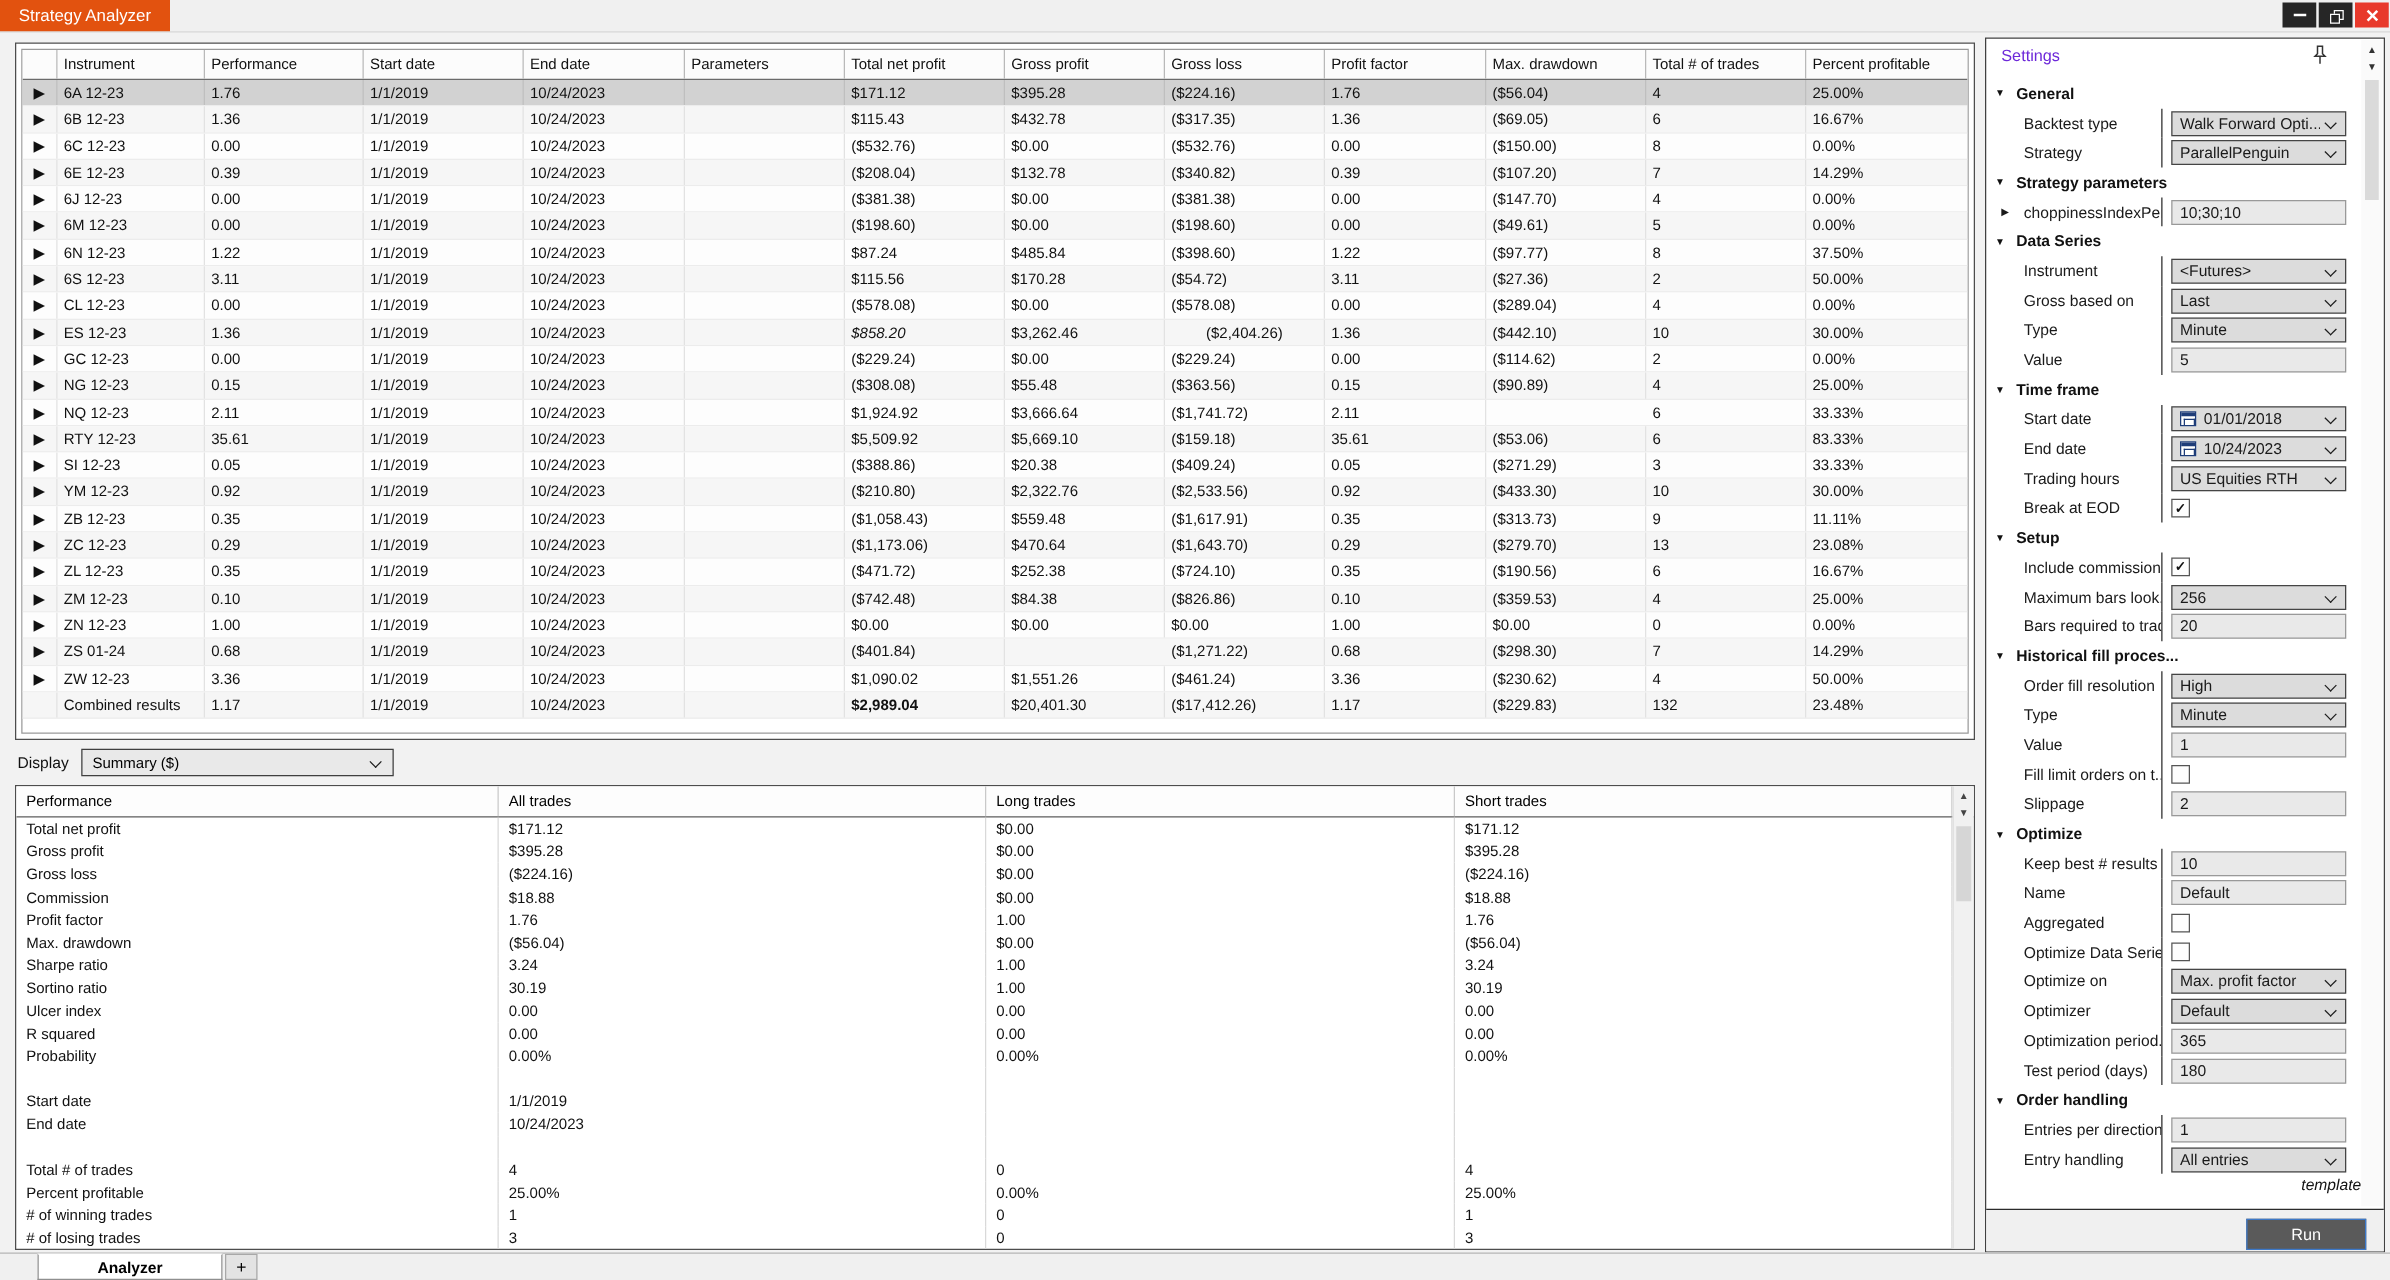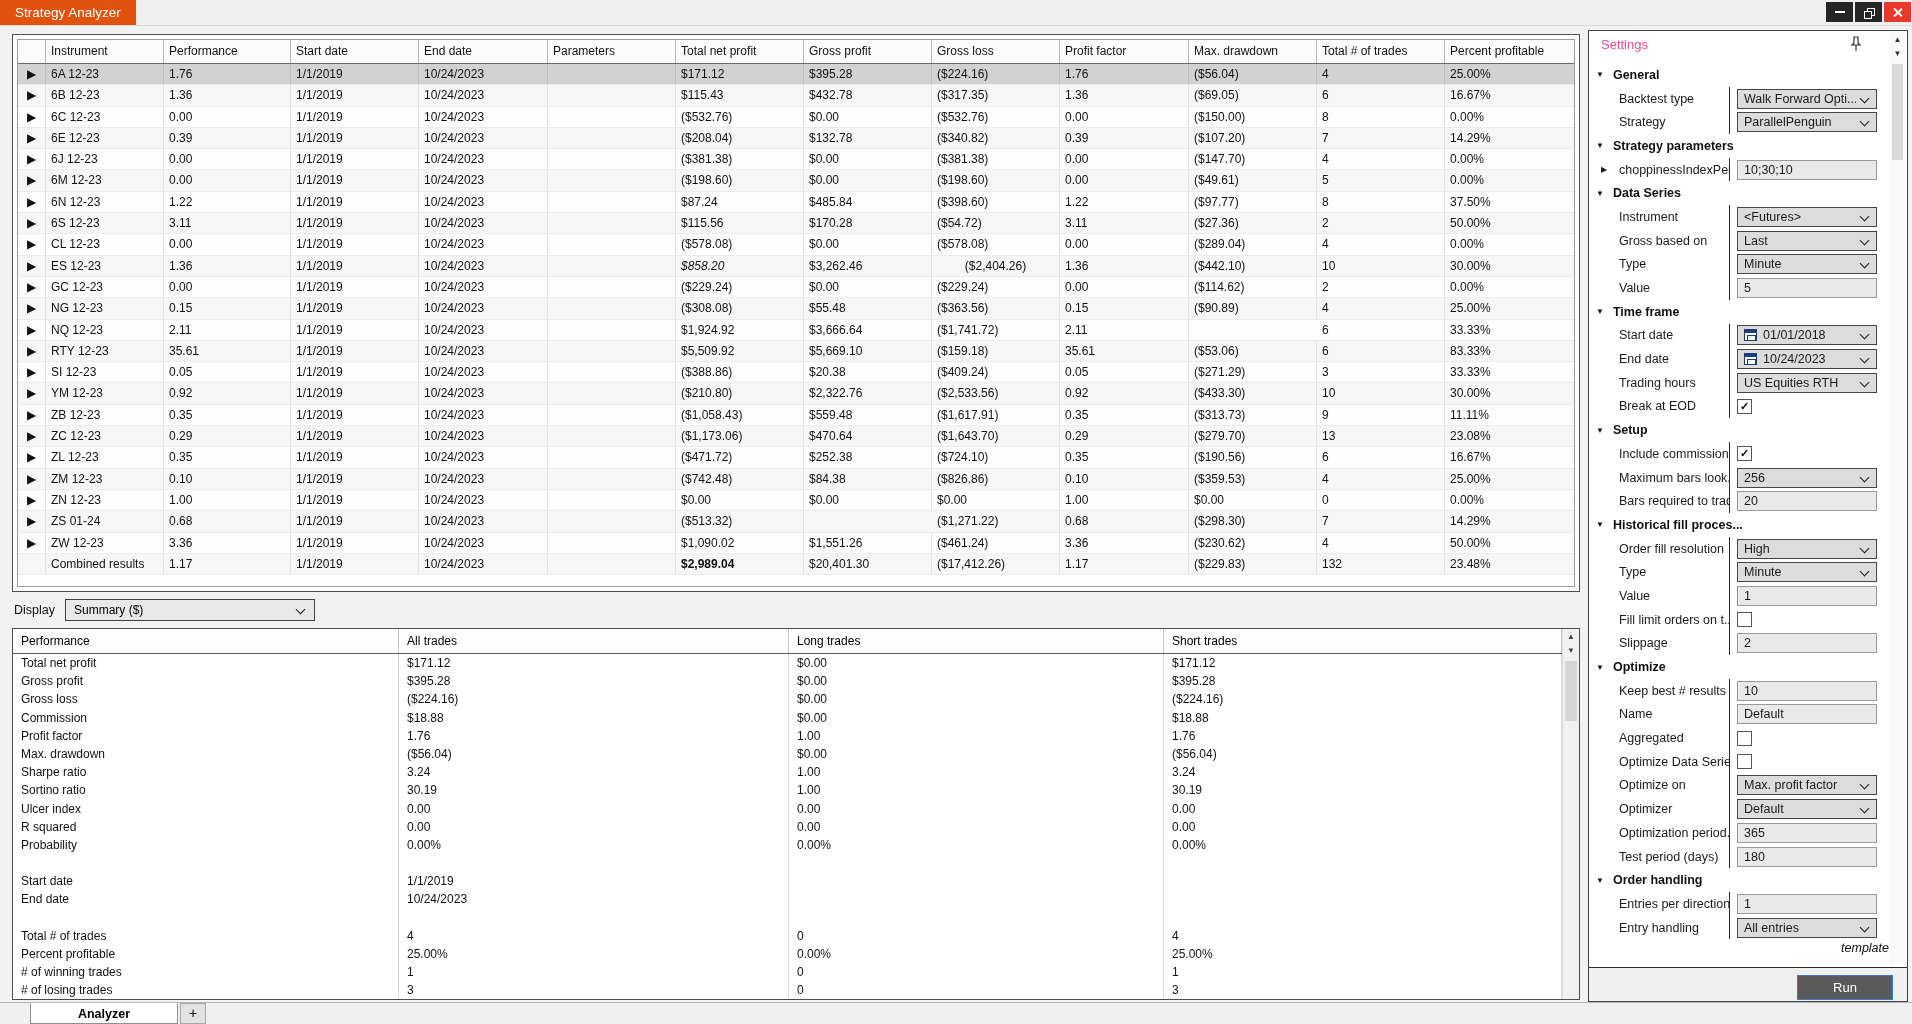--- a/index.html
+++ b/index.html
@@ -71,21 +71,21 @@
   .wtab{position:absolute;left:30px;top:0;width:148px;height:21px;background:#fff;
         border:1px solid #8f8f8f;border-top:1px solid #fff;box-sizing:border-box;
         font-size:12.5px;font-weight:bold;text-align:center;line-height:20px;}
   .addtab{position:absolute;left:180px;top:0;width:26px;height:21px;background:#e3e3e3;
           border:1px solid #a8a8a8;box-sizing:border-box;font-size:14px;text-align:center;line-height:19px;}
 
   
   .settings-panel{position:absolute;left:1588px;top:30px;width:320px;height:972px;background:#fff;
                   border:1px solid #404040;box-sizing:border-box;}
   .set-header{position:absolute;left:0;top:0;right:0;height:27px;}
-  .set-title{position:absolute;left:12px;top:6px;font-size:13px;color:#ec4899;}
+  .set-title{position:absolute;left:12px;top:6px;font-size:13px;color:#6d28d9;}
   .pin-icon{position:absolute;right:44px;top:5px;width:14px;height:16px;}
   .set-scroll{position:absolute;right:1px;top:1px;bottom:36px;width:17px;background:#fafafa;}
   .set-scroll .arr{width:17px;height:14px;display:flex;align-items:center;justify-content:center;
                    font-size:8px;color:#333;}
   .set-scroll .thumb{position:absolute;left:3px;right:3px;top:32px;height:96px;background:#dadada;}
   .set-content{position:absolute;left:0;top:32px;width:300px;}
   .sec-row,.prop-row{height:23.7px;display:flex;align-items:center;box-sizing:border-box;}
   .sec-row{padding-left:7px;font-weight:bold;font-size:12.5px;color:#111;}
   .sec-row .tri{font-size:8px;margin-right:9px;}
   .prop-row{font-size:12.5px;color:#1a1a1a;}
@@ -468,21 +468,21 @@
             <span class="gcell" style="width: 128px;">0</span>
             <span class="gcell" style="width: 131px;">0.00%</span>
           </div>
           <div class="grow">
             <span class="gcell gutter" style="width: 28px;">▶</span>
             <span class="gcell" style="width: 118px;">ZS 01-24</span>
             <span class="gcell" style="width: 127px;">0.68</span>
             <span class="gcell" style="width: 128px;">1/1/2019</span>
             <span class="gcell" style="width: 129px;">10/24/2023</span>
             <span class="gcell" style="width: 128px;"></span>
-            <span class="gcell neg" style="width: 128px;">($513.32)</span>
+            <span class="gcell neg" style="width: 128px;">($401.84)</span>
             <span class="gcell" style="width: 128px; margin-top: 32px;">$869.38</span>
             <span class="gcell neg" style="width: 128px;">($1,271.22)</span>
             <span class="gcell" style="width: 129px;">0.68</span>
             <span class="gcell neg" style="width: 128px;">($298.30)</span>
             <span class="gcell" style="width: 128px;">7</span>
             <span class="gcell" style="width: 131px;">14.29%</span>
           </div>
           <div class="grow">
             <span class="gcell gutter" style="width: 28px;">▶</span>
             <span class="gcell" style="width: 118px;">ZW 12-23</span>

